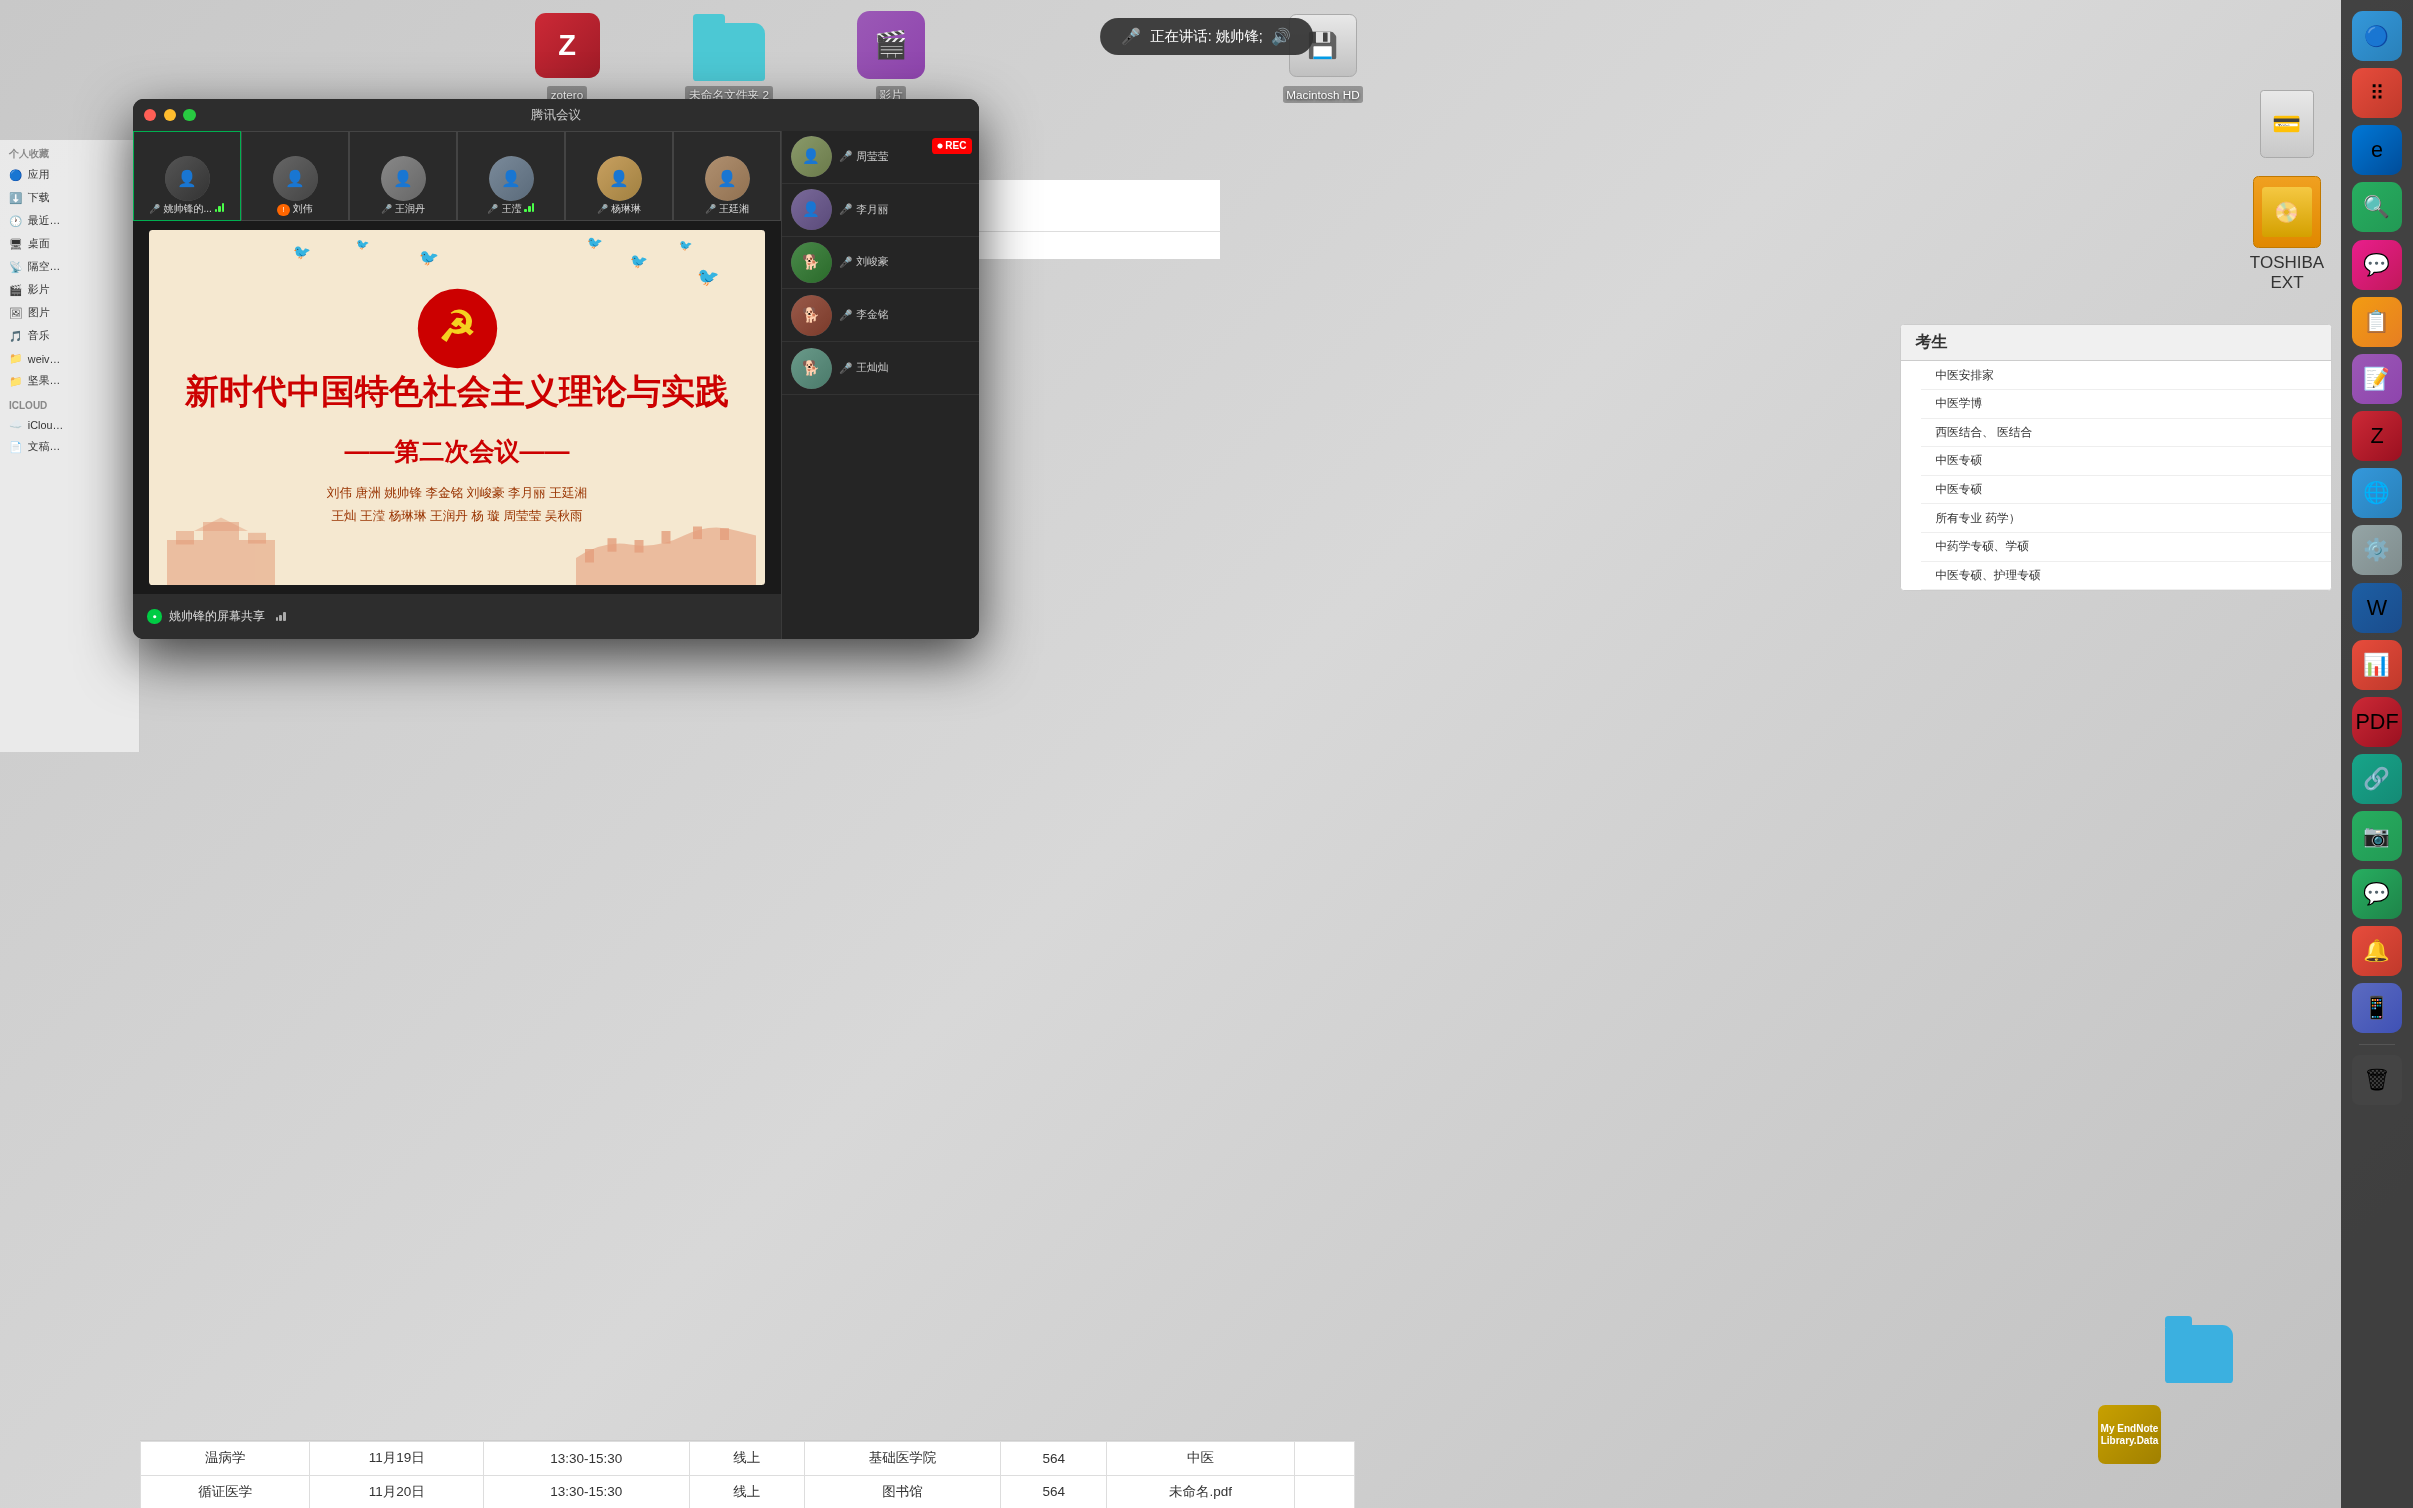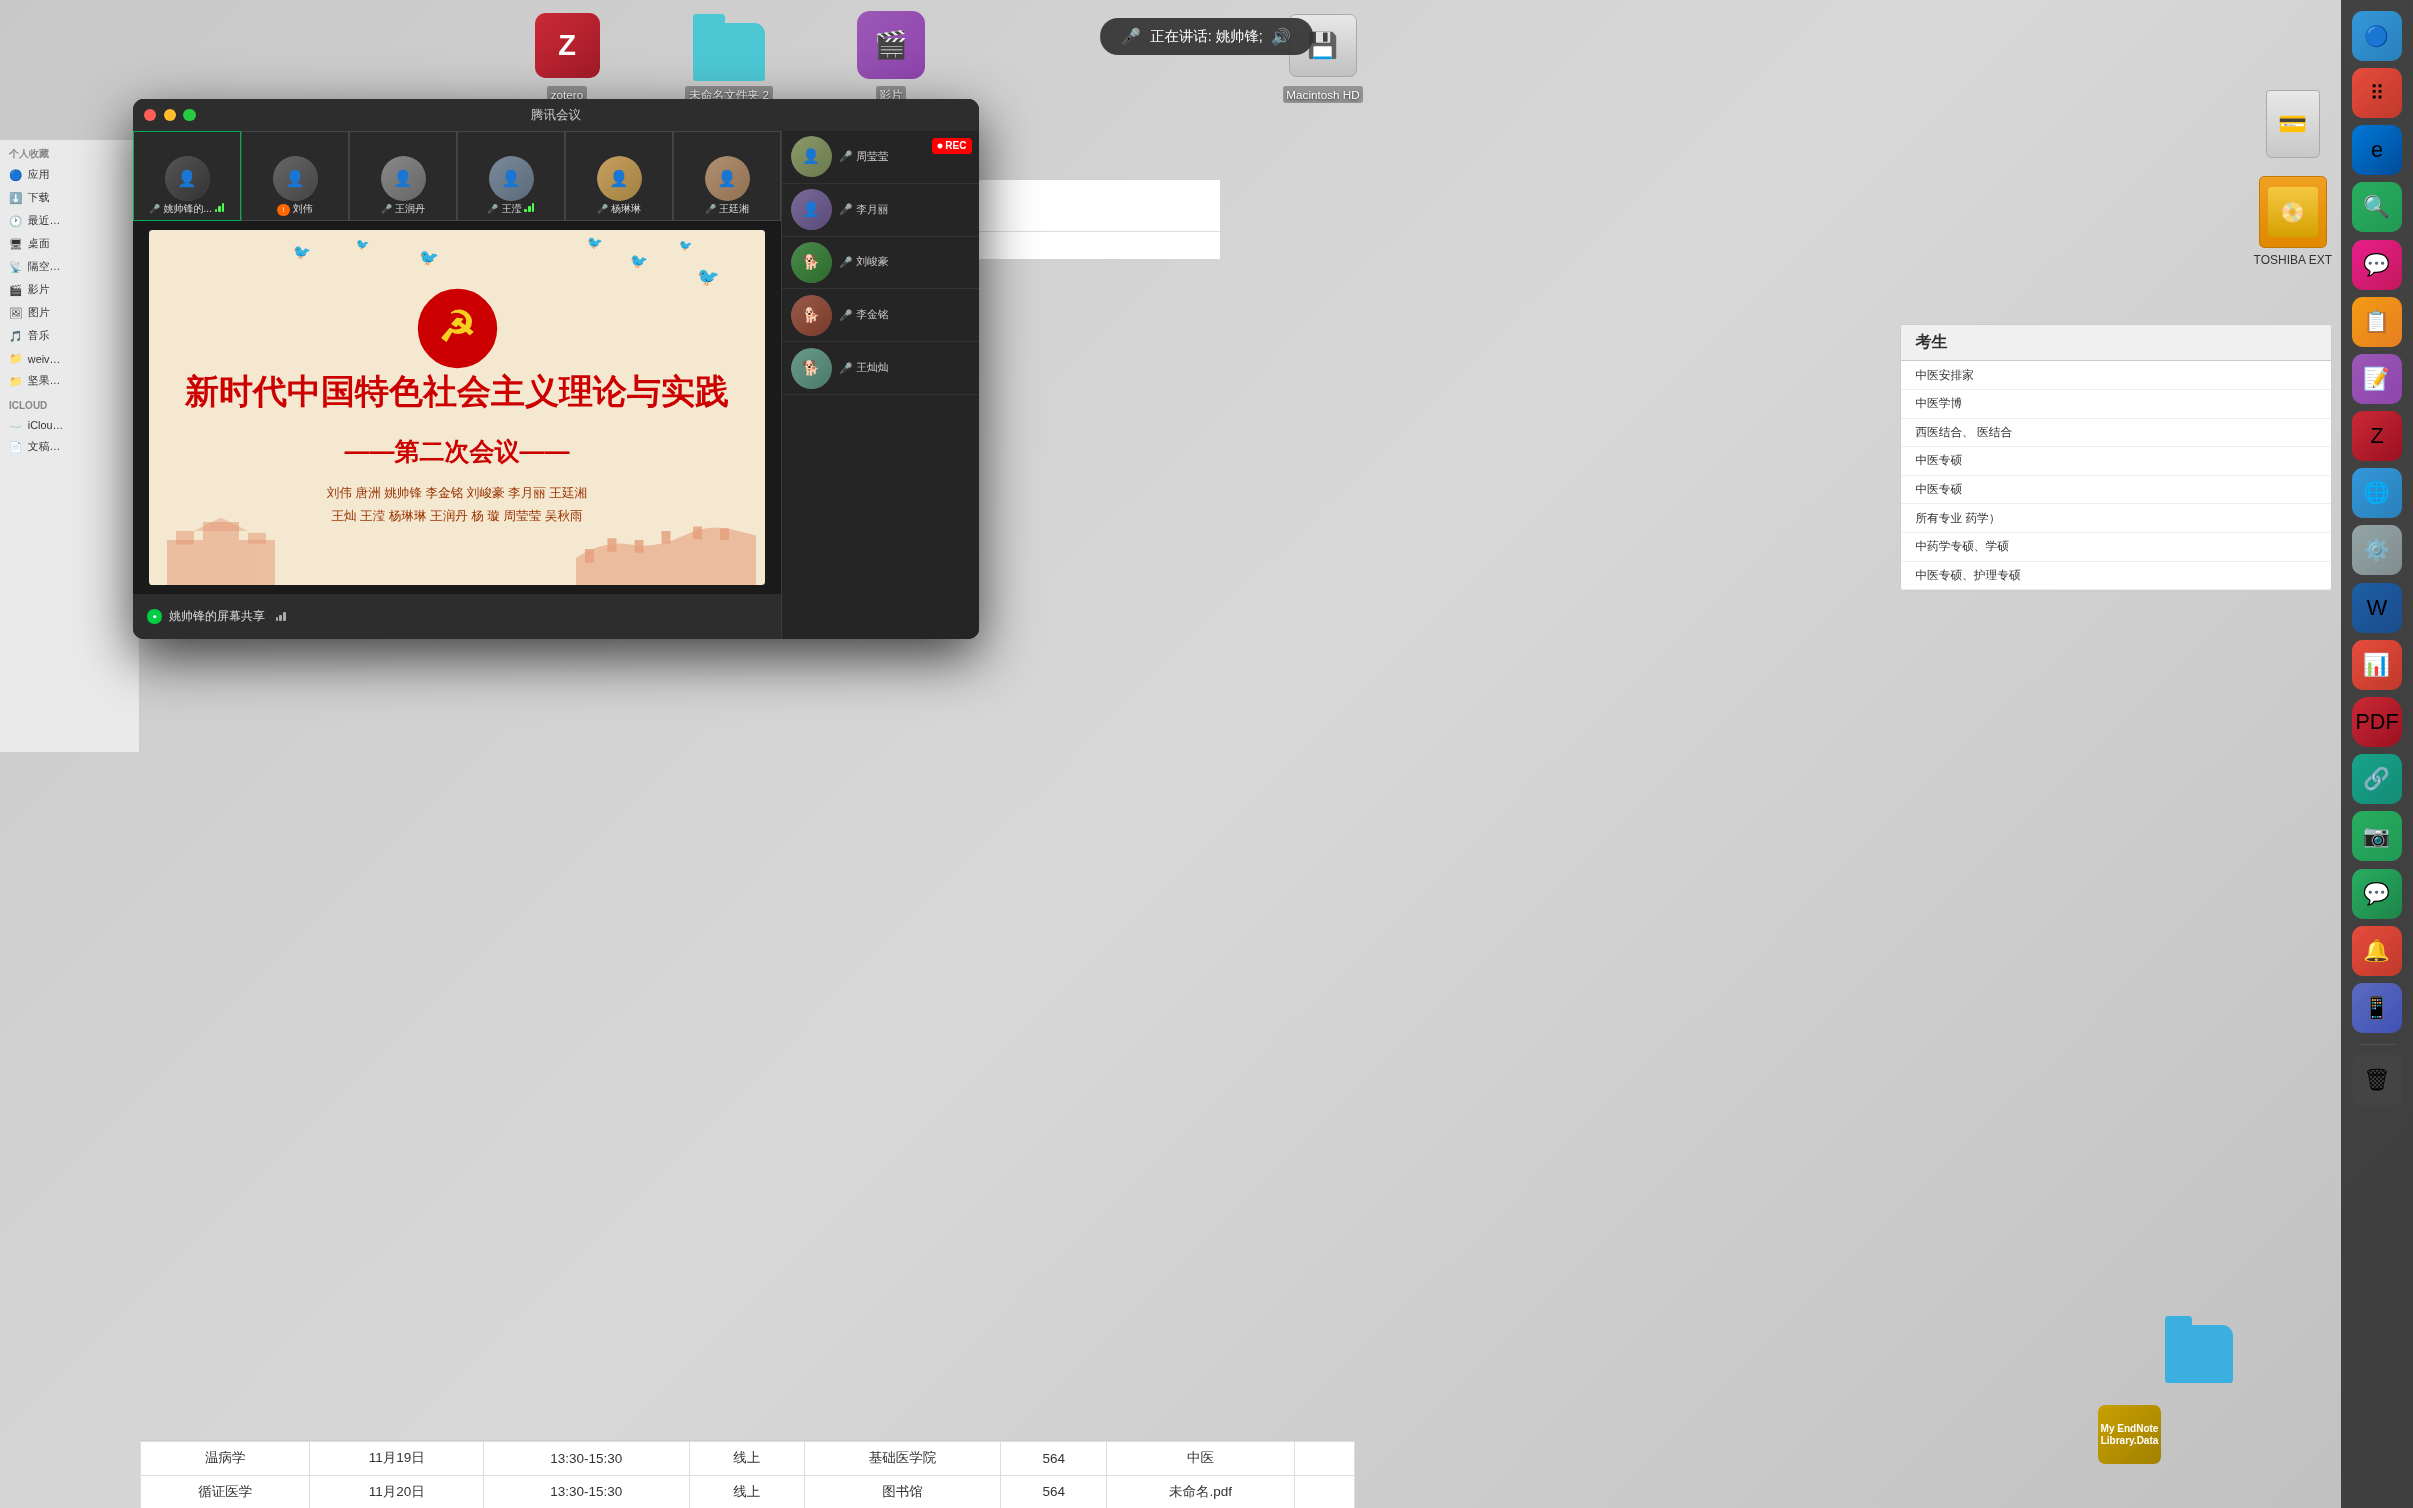--- a/index.html
+++ b/index.html
@@ -495,20 +495,21 @@
       font-weight: bold;
       color: #333;
       border-bottom: 0.9px solid #ccc;
     }
 
     .candidate-table-row {
       display: flex;
       padding: 6.3px 14.4px;
       border-bottom: 0.9px solid #eee;
       gap: 9px;
+      margin-left: 20px;
     }
 
     .candidate-col1 {
       width: 162px;
       color: #333;
     }
 
     
     .app-icon-red { background: linear-gradient(135deg, #e74c3c, #c0392b); }
     .app-icon-blue { background: linear-gradient(135deg, #3498db, #2980b9); }
@@ -618,21 +619,21 @@
         <div style="font-size:23.4px;">💳</div>
       </div>
     </div>
 
     <div class="desktop-right-icon">
       <div style="position:relative;">
         <div class="toshiba-icon">
           <div style="width:50px; height:50px; background:linear-gradient(180deg,#f5c842,#d4a000); border-radius:3.6px; display:flex; align-items:center; justify-content:center; font-size:20px;">📀</div>
         </div>
       </div>
-      <span class="icon-label" style="color:#333; text-shadow:none; font-size:12px;">TOSHIBA EXT</span>
+      <span class="icon-label" style="color:#333; text-shadow:none; font-size:17px;">TOSHIBA EXT</span>
     </div>
   </div>
 
   <div class="finder-sidebar">
     <div class="finder-sidebar-section">个人收藏</div>
     <div class="finder-sidebar-item">
       <span>🔵</span>
       <span>应用</span>
     </div>
     <div class="finder-sidebar-item">

